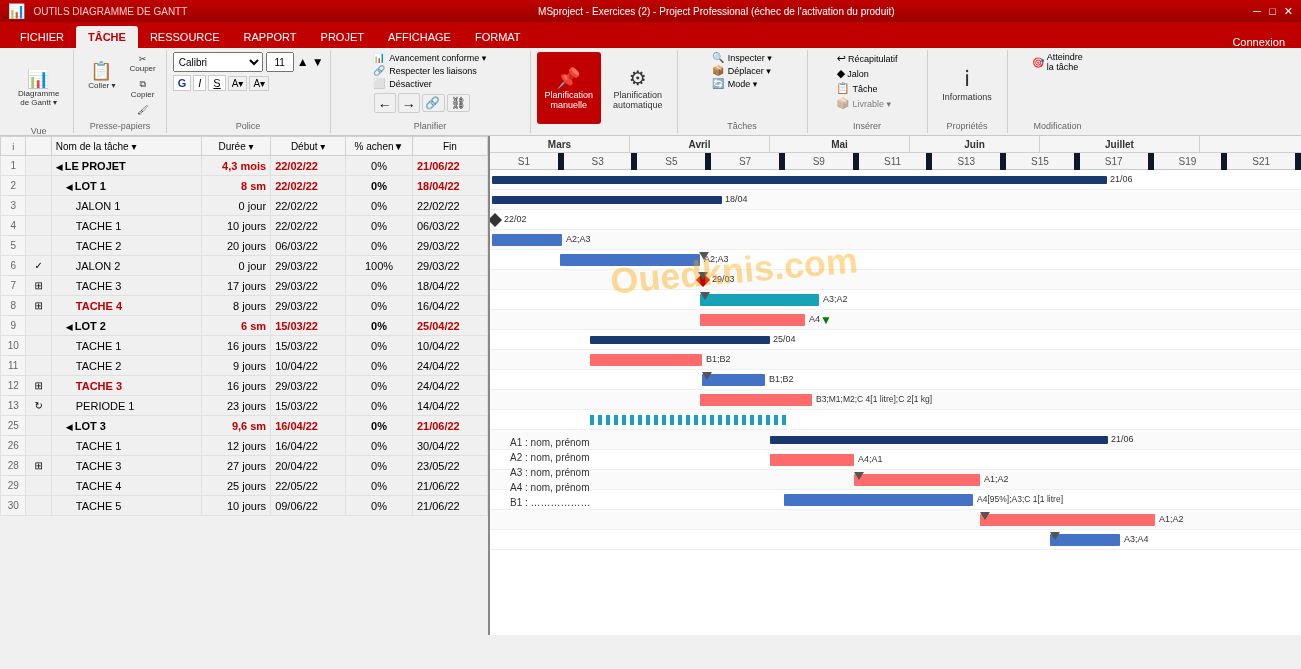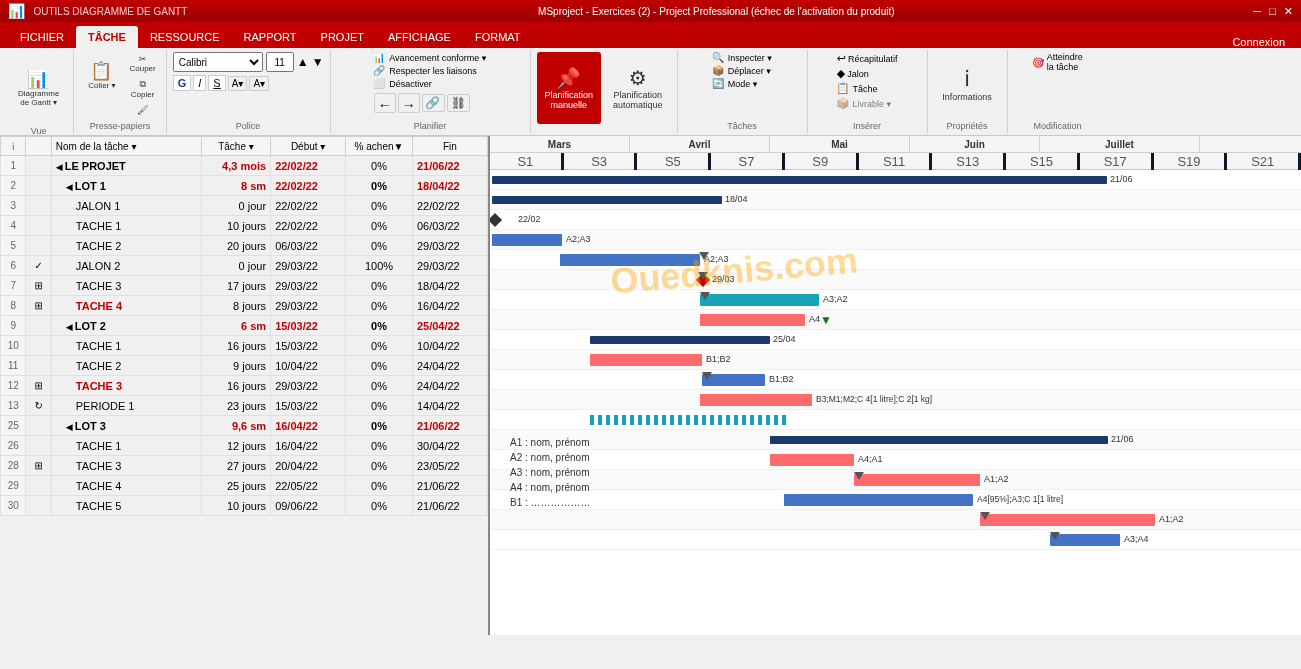--- a/index.html
+++ b/index.html
@@ -182,25 +182,25 @@
       justify-content: center;
       font-size: 10px;
       font-weight: bold;
       color: #333;
     }
     .gantt-weeks {
       display: flex;
       height: 17px;
     }
     .gantt-week {
-      border-right: 3px solid #0f172a;
+      border-right: 6px solid #0f172a;
       display: flex;
       align-items: center;
       justify-content: center;
-      font-size: 13px;
+      font-size: 10px;
       color: #555;
       flex: 1;
     }
     .gantt-rows {
       position: relative;
     }
     .gantt-row {
       height: 20px;
       border-bottom: 1px solid #f0f0f0;
       position: relative;
@@ -431,21 +431,21 @@
 
   <div class="task-table-wrapper">
     <table class="task-table">
       <thead>
         <tr>
           <th class="row-num" style="width:22px;">
             <span style="font-size:10px;">ℹ</span>
           </th>
           <th class="row-icon" style="width:22px;"></th>
           <th class="col-name" style="text-align:left;">Nom de la tâche ▾</th>
-          <th class="col-dur">Tâche ▾</th>
+          <th class="col-dur">Durée ▾</th>
           <th class="col-start">Début ▾</th>
           <th class="col-pct">% achen▼</th>
           <th class="col-end">Fin</th>
         </tr>
       </thead>
       <tbody id="task-tbody">
       <tr>
             <td class="row-num">1</td>
             <td class="row-icon"></td>
             <td class="col-name" style="padding-left: 4px;"><span style="font-size:9px;margin-right:2px;">◀</span><span style="color:#000;font-weight:bold;">LE PROJET</span></td>
@@ -642,21 +642,21 @@
         <span class="gantt-label" style="left:620px;top:4px;font-size:9px;">21/06</span>
       </div>
 
       <div class="gantt-row">
         <div class="gantt-bar" style="left:2px;width:230px;height:8px;top:6px;background:#1a3a6e;"></div>
         <span class="gantt-label" style="left:235px;top:4px;font-size:9px;">18/04</span>
       </div>
 
       <div class="gantt-row">
         <div style="position:absolute;left:0px;top:5px;width:10px;height:10px;background:#333;transform:rotate(45deg);"></div>
-        <span class="gantt-label" style="left:28px;top:4px;font-size:9px;">22/02</span>
+        <span class="gantt-label" style="left:14px;top:4px;font-size:9px;">22/02</span>
       </div>
 
       <div class="gantt-row">
         <div class="gantt-bar bar-blue" style="left:2px;width:70px;"></div>
         <span class="gantt-label" style="left:76px;top:4px;">A2;A3</span>
       </div>
 
       <div class="gantt-row">
         <div class="gantt-bar bar-blue" style="left:70px;width:140px;"></div>
         <span class="gantt-label" style="left:214px;top:4px;">A2;A3</span>

